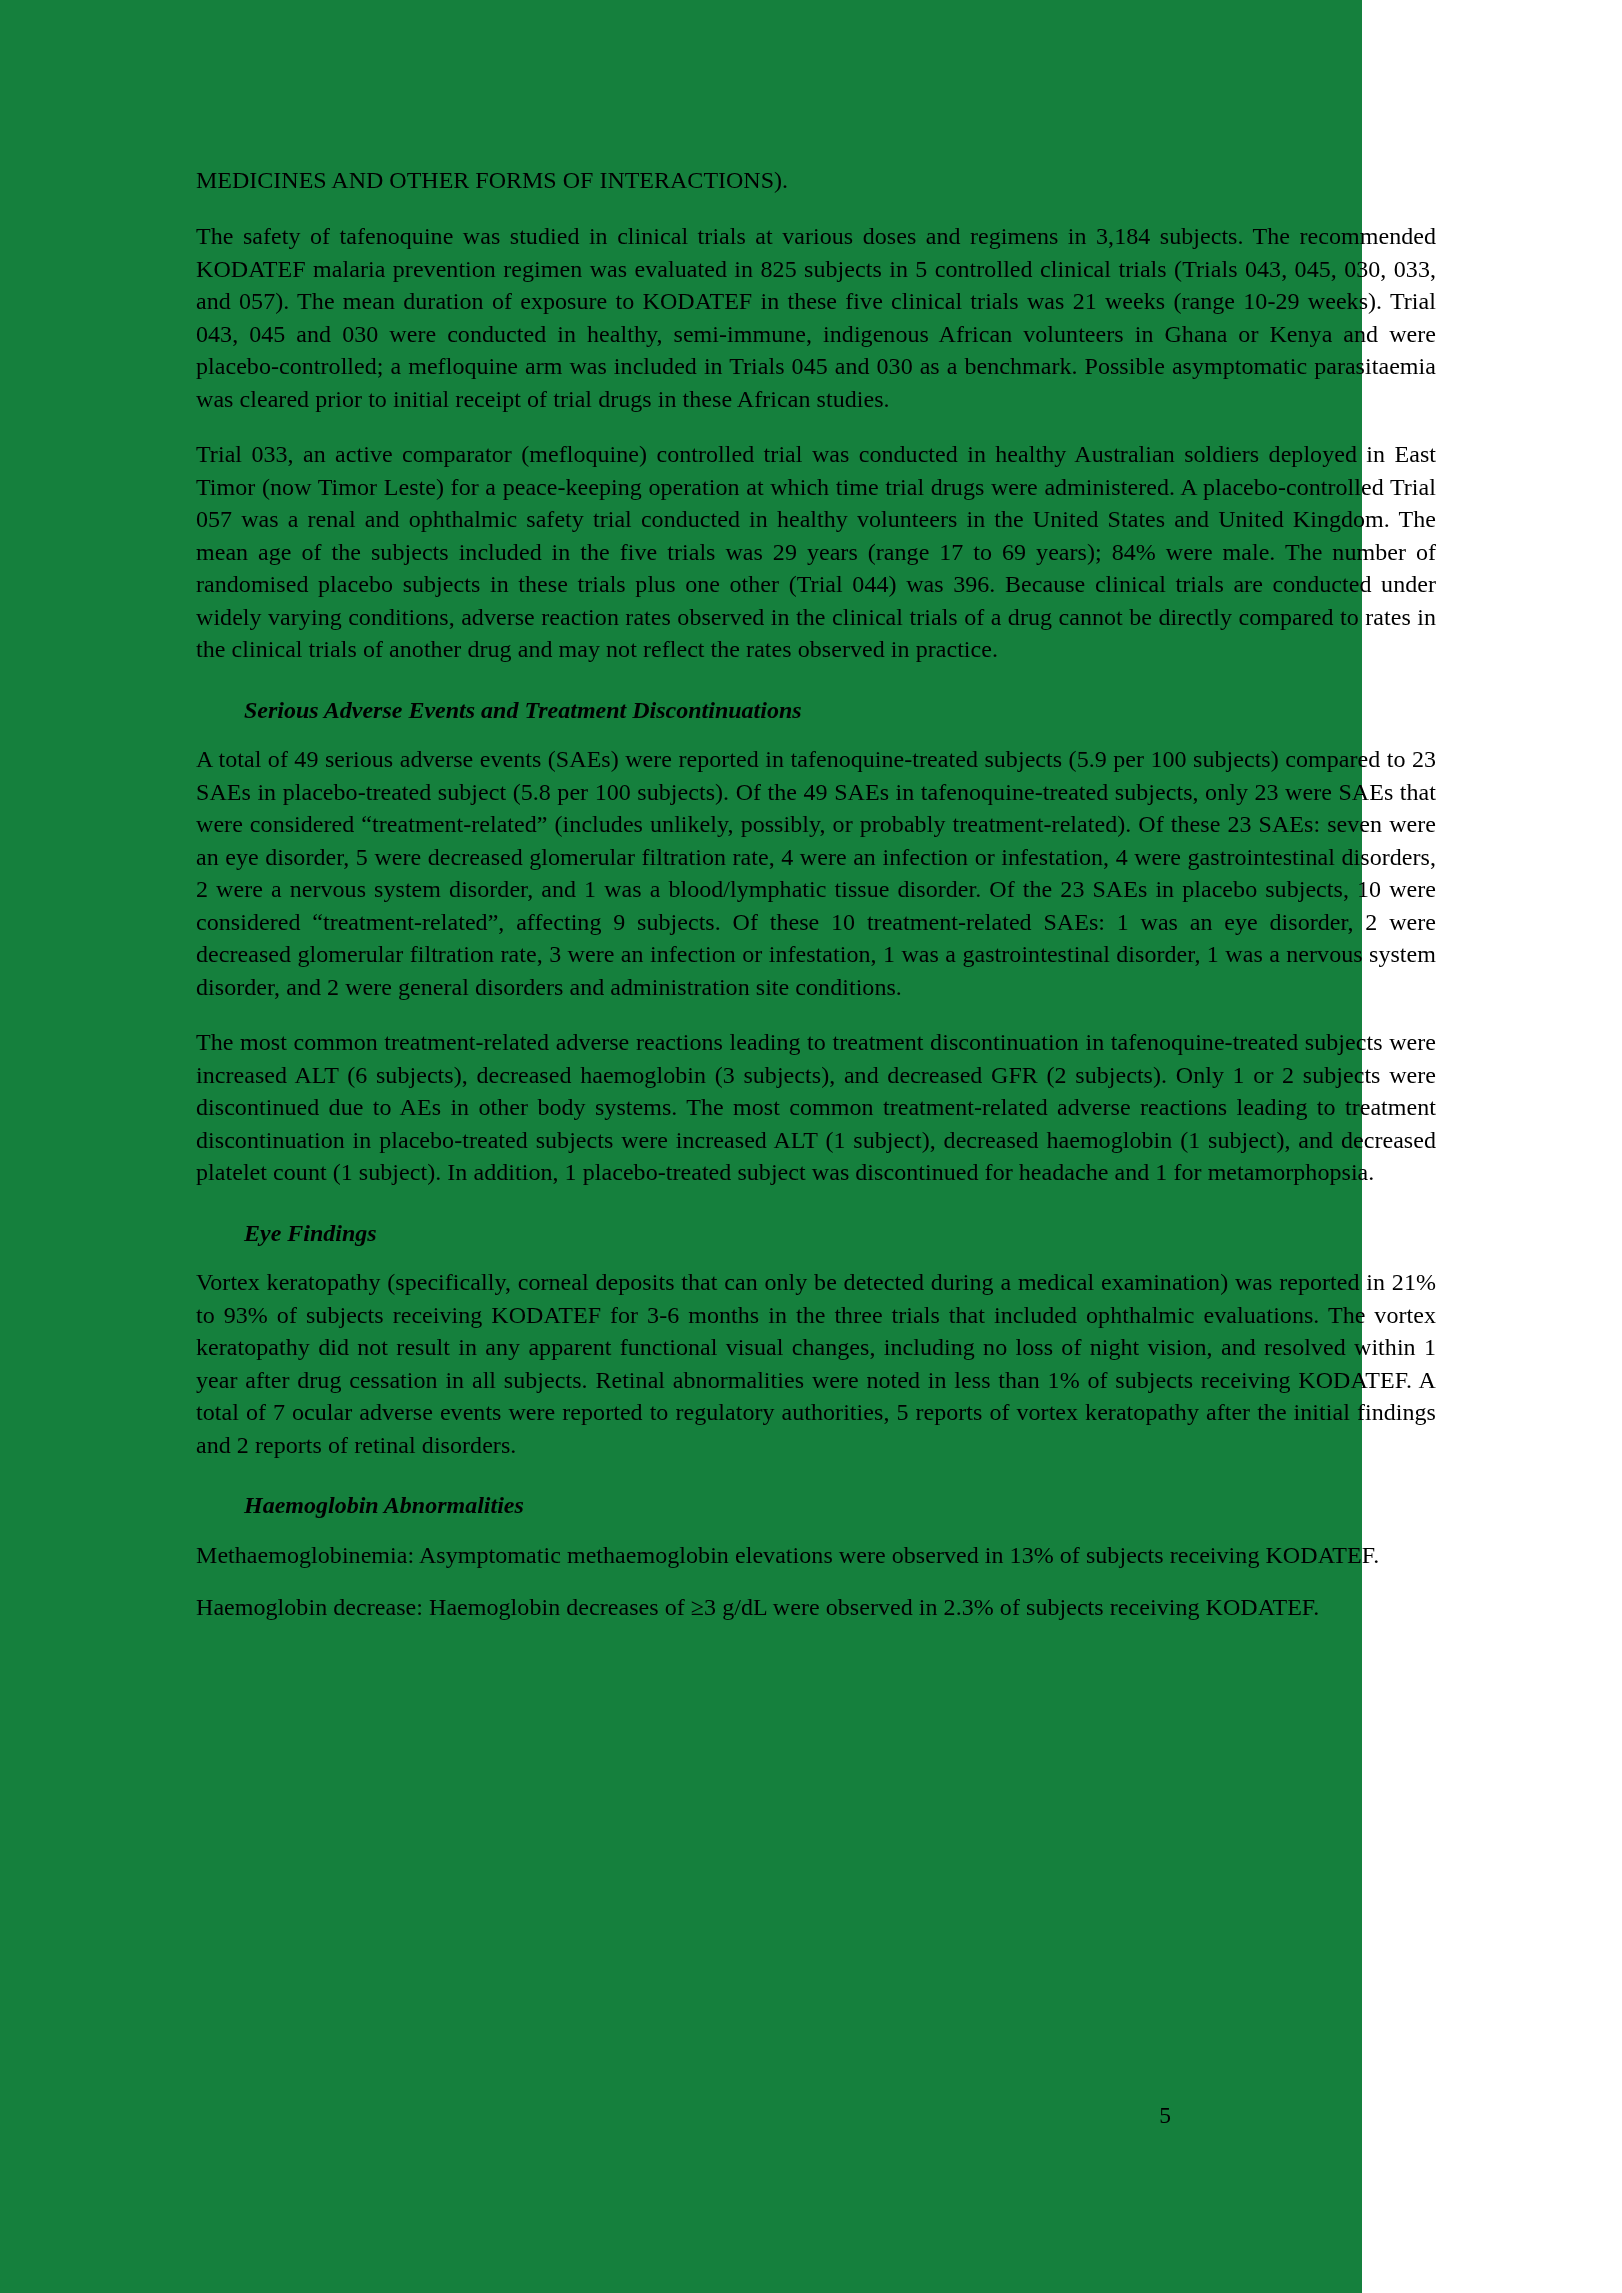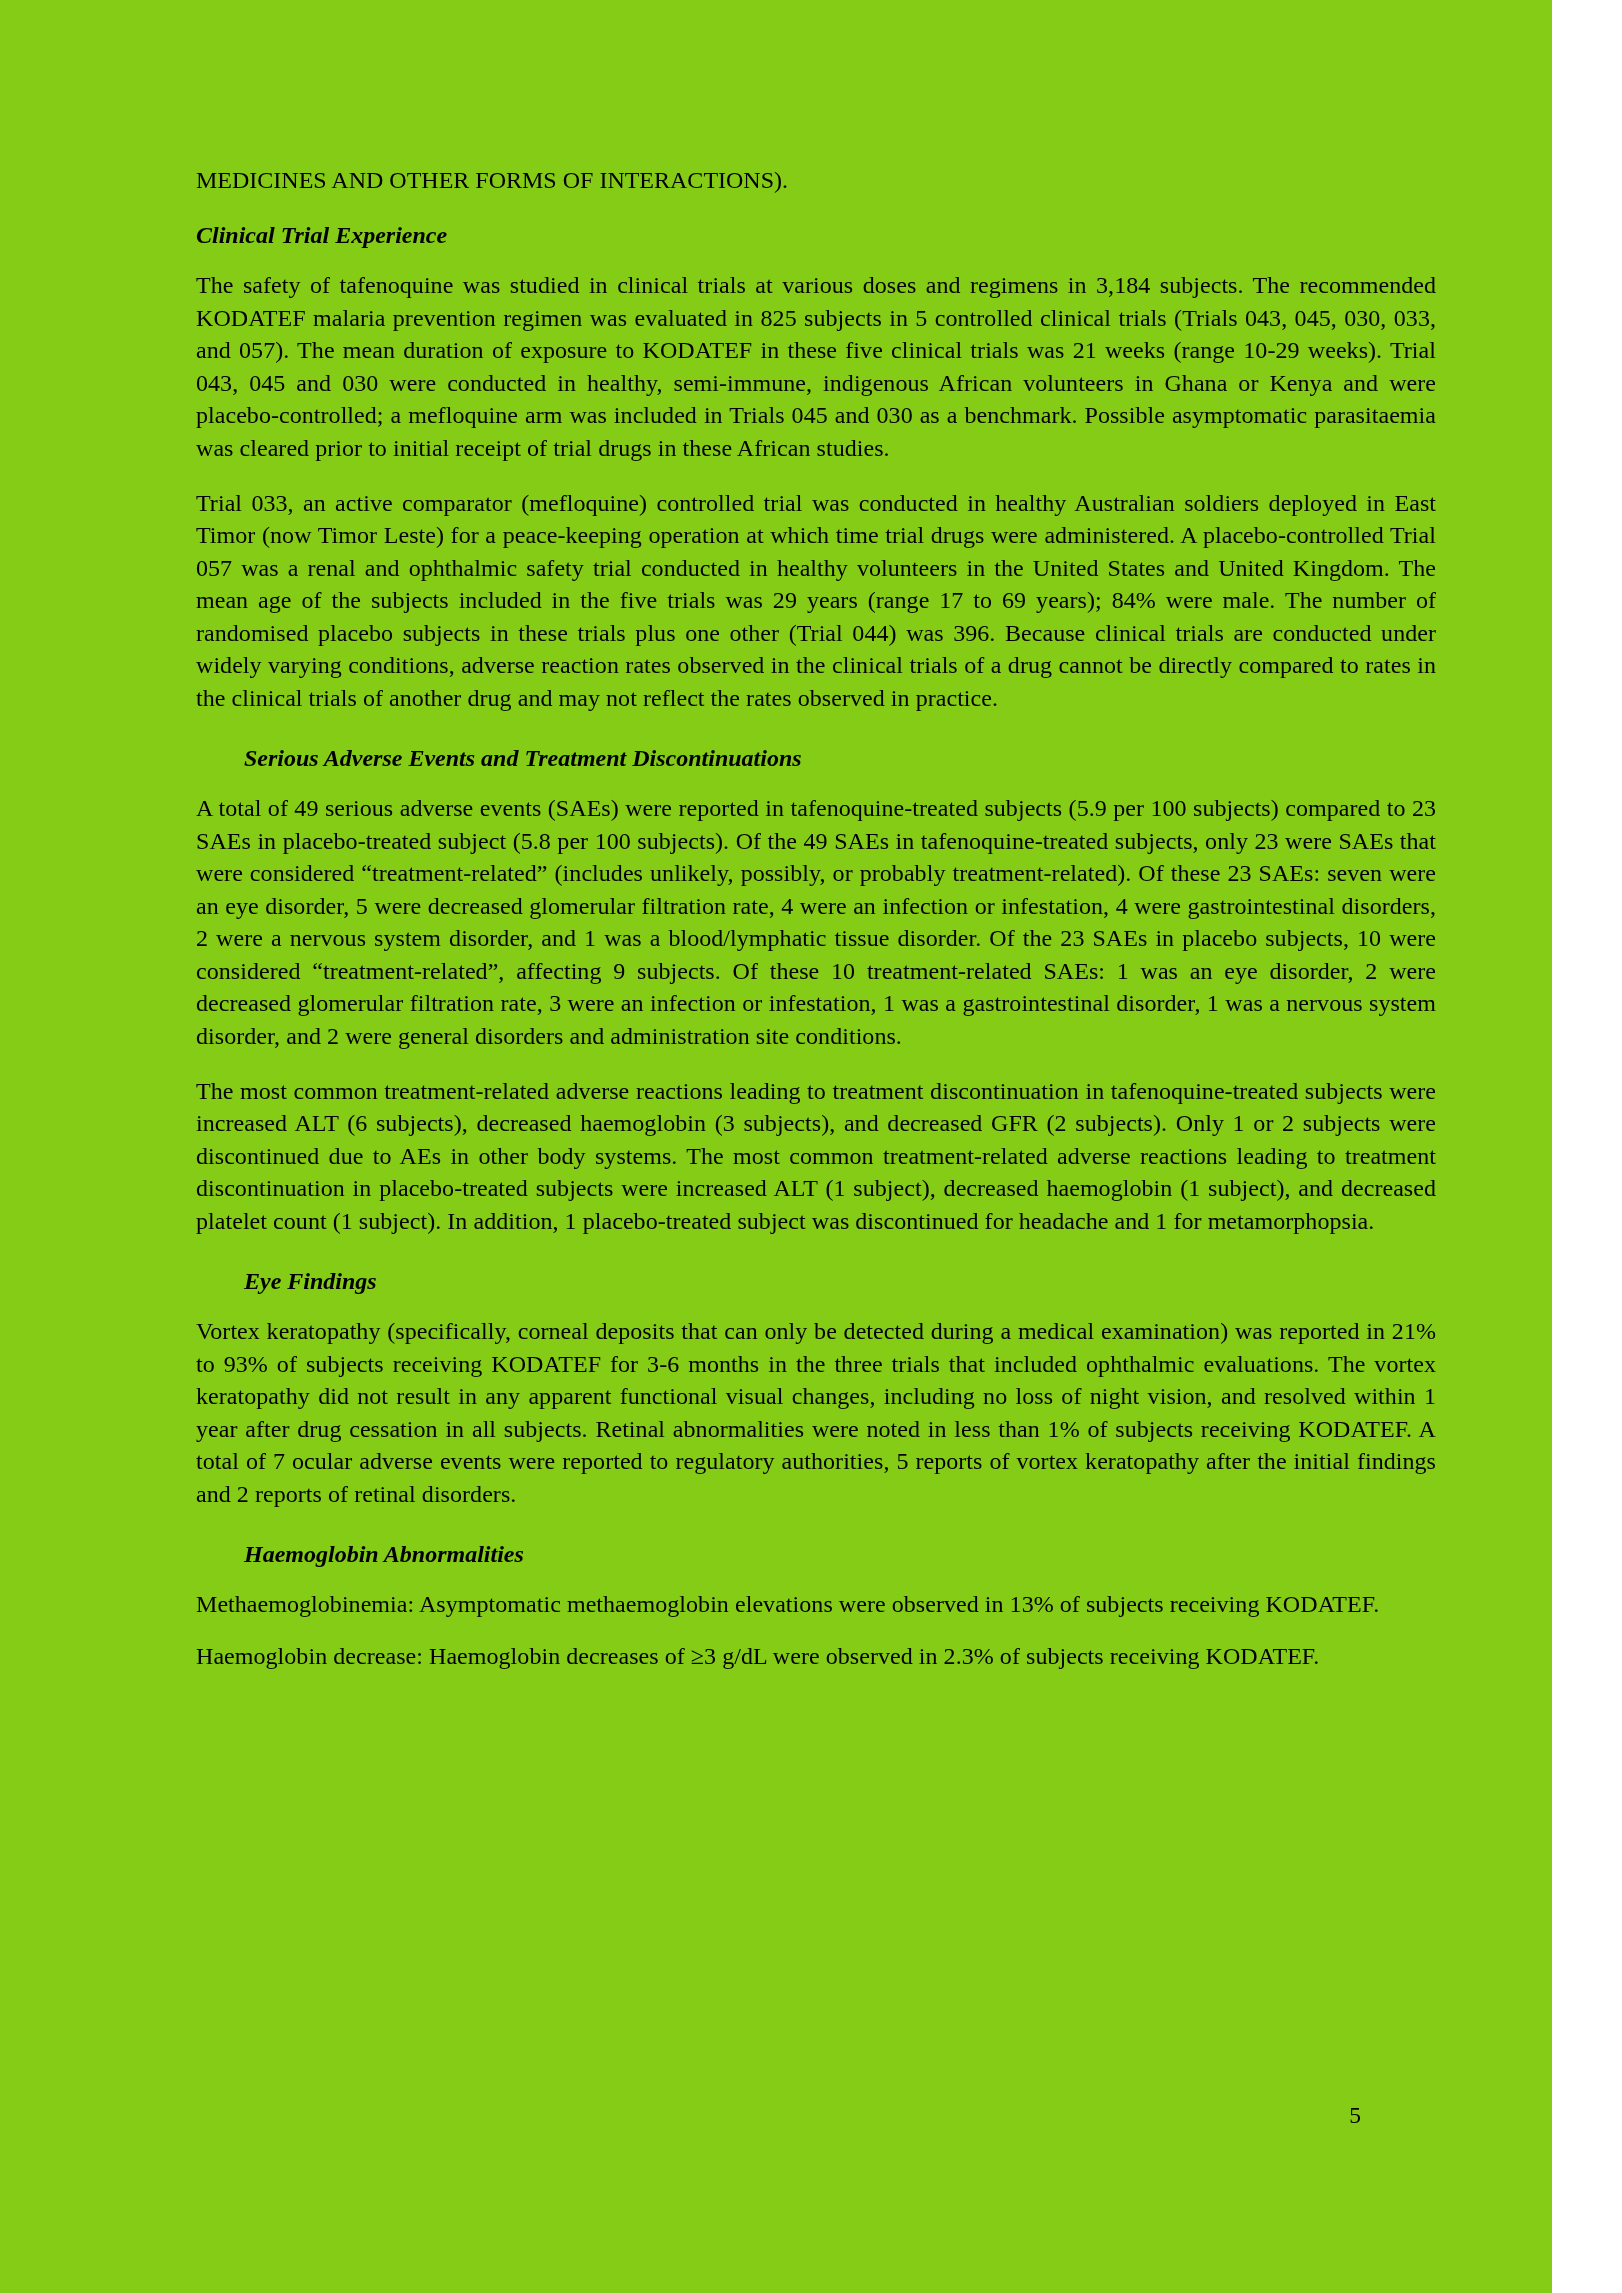--- a/index.html
+++ b/index.html
@@ -12,23 +12,23 @@
     height: 2294px;
     font-family: "Liberation Serif", serif;
     color: #000000;
     position: relative;
     overflow: hidden;
   }
   .page {
     position: absolute;
     left: 0;
     top: 0;
-    width: 1552px;
+    width: 1362px;
     height: 2294px;
-    background: #84cc16;
+    background: #15803d;
   }
   .content {
     position: absolute;
     left: 196px;
     top: 165px;
     width: 1240px;
   }
   .para {
     font-size: 24px;
     line-height: 1.355;
@@ -66,21 +66,20 @@
   }
 </style>
 </head>
 <body>
 
 <div class="page">
   <div class="content">
 
     <div class="first-line">MEDICINES AND OTHER FORMS OF INTERACTIONS).</div>
 
-    <div class="heading">Clinical Trial Experience</div>
     <p class="para">The safety of tafenoquine was studied in clinical trials at various doses and regimens in 3,184 subjects. The recommended KODATEF malaria prevention regimen was evaluated in 825 subjects in 5 controlled clinical trials (Trials 043, 045, 030, 033, and 057). The mean duration of exposure to KODATEF in these five clinical trials was 21 weeks (range 10-29 weeks). Trial 043, 045 and 030 were conducted in healthy, semi-immune, indigenous African volunteers in Ghana or Kenya and were placebo-controlled; a mefloquine arm was included in Trials 045 and 030 as a benchmark. Possible asymptomatic parasitaemia was cleared prior to initial receipt of trial drugs in these African studies.</p>
     <p class="para">Trial 033, an active comparator (mefloquine) controlled trial was conducted in healthy Australian soldiers deployed in East Timor (now Timor Leste) for a peace-keeping operation at which time trial drugs were administered. A placebo-controlled Trial 057 was a renal and ophthalmic safety trial conducted in healthy volunteers in the United States and United Kingdom. The mean age of the subjects included in the five trials was 29 years (range 17 to 69 years); 84% were male. The number of randomised placebo subjects in these trials plus one other (Trial 044) was 396. Because clinical trials are conducted under widely varying conditions, adverse reaction rates observed in the clinical trials of a drug cannot be directly compared to rates in the clinical trials of another drug and may not reflect the rates observed in practice.</p>
 
     <div class="heading heading-spaced">Serious Adverse Events and Treatment Discontinuations</div>
     <p class="para">A total of 49 serious adverse events (SAEs) were reported in tafenoquine-treated subjects (5.9 per 100 subjects) compared to 23 SAEs in placebo-treated subject (5.8 per 100 subjects). Of the 49 SAEs in tafenoquine-treated subjects, only 23 were SAEs that were considered “treatment-related” (includes unlikely, possibly, or probably treatment-related). Of these 23 SAEs: seven were an eye disorder, 5 were decreased glomerular filtration rate, 4 were an infection or infestation, 4 were gastrointestinal disorders, 2 were a nervous system disorder, and 1 was a blood/lymphatic tissue disorder. Of the 23 SAEs in placebo subjects, 10 were considered “treatment-related”, affecting 9 subjects. Of these 10 treatment-related SAEs: 1 was an eye disorder, 2 were decreased glomerular filtration rate, 3 were an infection or infestation, 1 was a gastrointestinal disorder, 1 was a nervous system disorder, and 2 were general disorders and administration site conditions.</p>
     <p class="para">The most common treatment-related adverse reactions leading to treatment discontinuation in tafenoquine-treated subjects were increased ALT (6 subjects), decreased haemoglobin (3 subjects), and decreased GFR (2 subjects). Only 1 or 2 subjects were discontinued due to AEs in other body systems. The most common treatment-related adverse reactions leading to treatment discontinuation in placebo-treated subjects were increased ALT (1 subject), decreased haemoglobin (1 subject), and decreased platelet count (1 subject). In addition, 1 placebo-treated subject was discontinued for headache and 1 for metamorphopsia.</p>
 
     <div class="heading heading-spaced">Eye Findings</div>
     <p class="para">Vortex keratopathy (specifically, corneal deposits that can only be detected during a medical examination) was reported in 21% to 93% of subjects receiving KODATEF for 3-6 months in the three trials that included ophthalmic evaluations. The vortex keratopathy did not result in any apparent functional visual changes, including no loss of night vision, and resolved within 1 year after drug cessation in all subjects. Retinal abnormalities were noted in less than 1% of subjects receiving KODATEF. A total of 7 ocular adverse events were reported to regulatory authorities, 5 reports of vortex keratopathy after the initial findings and 2 reports of retinal disorders.</p>
 

